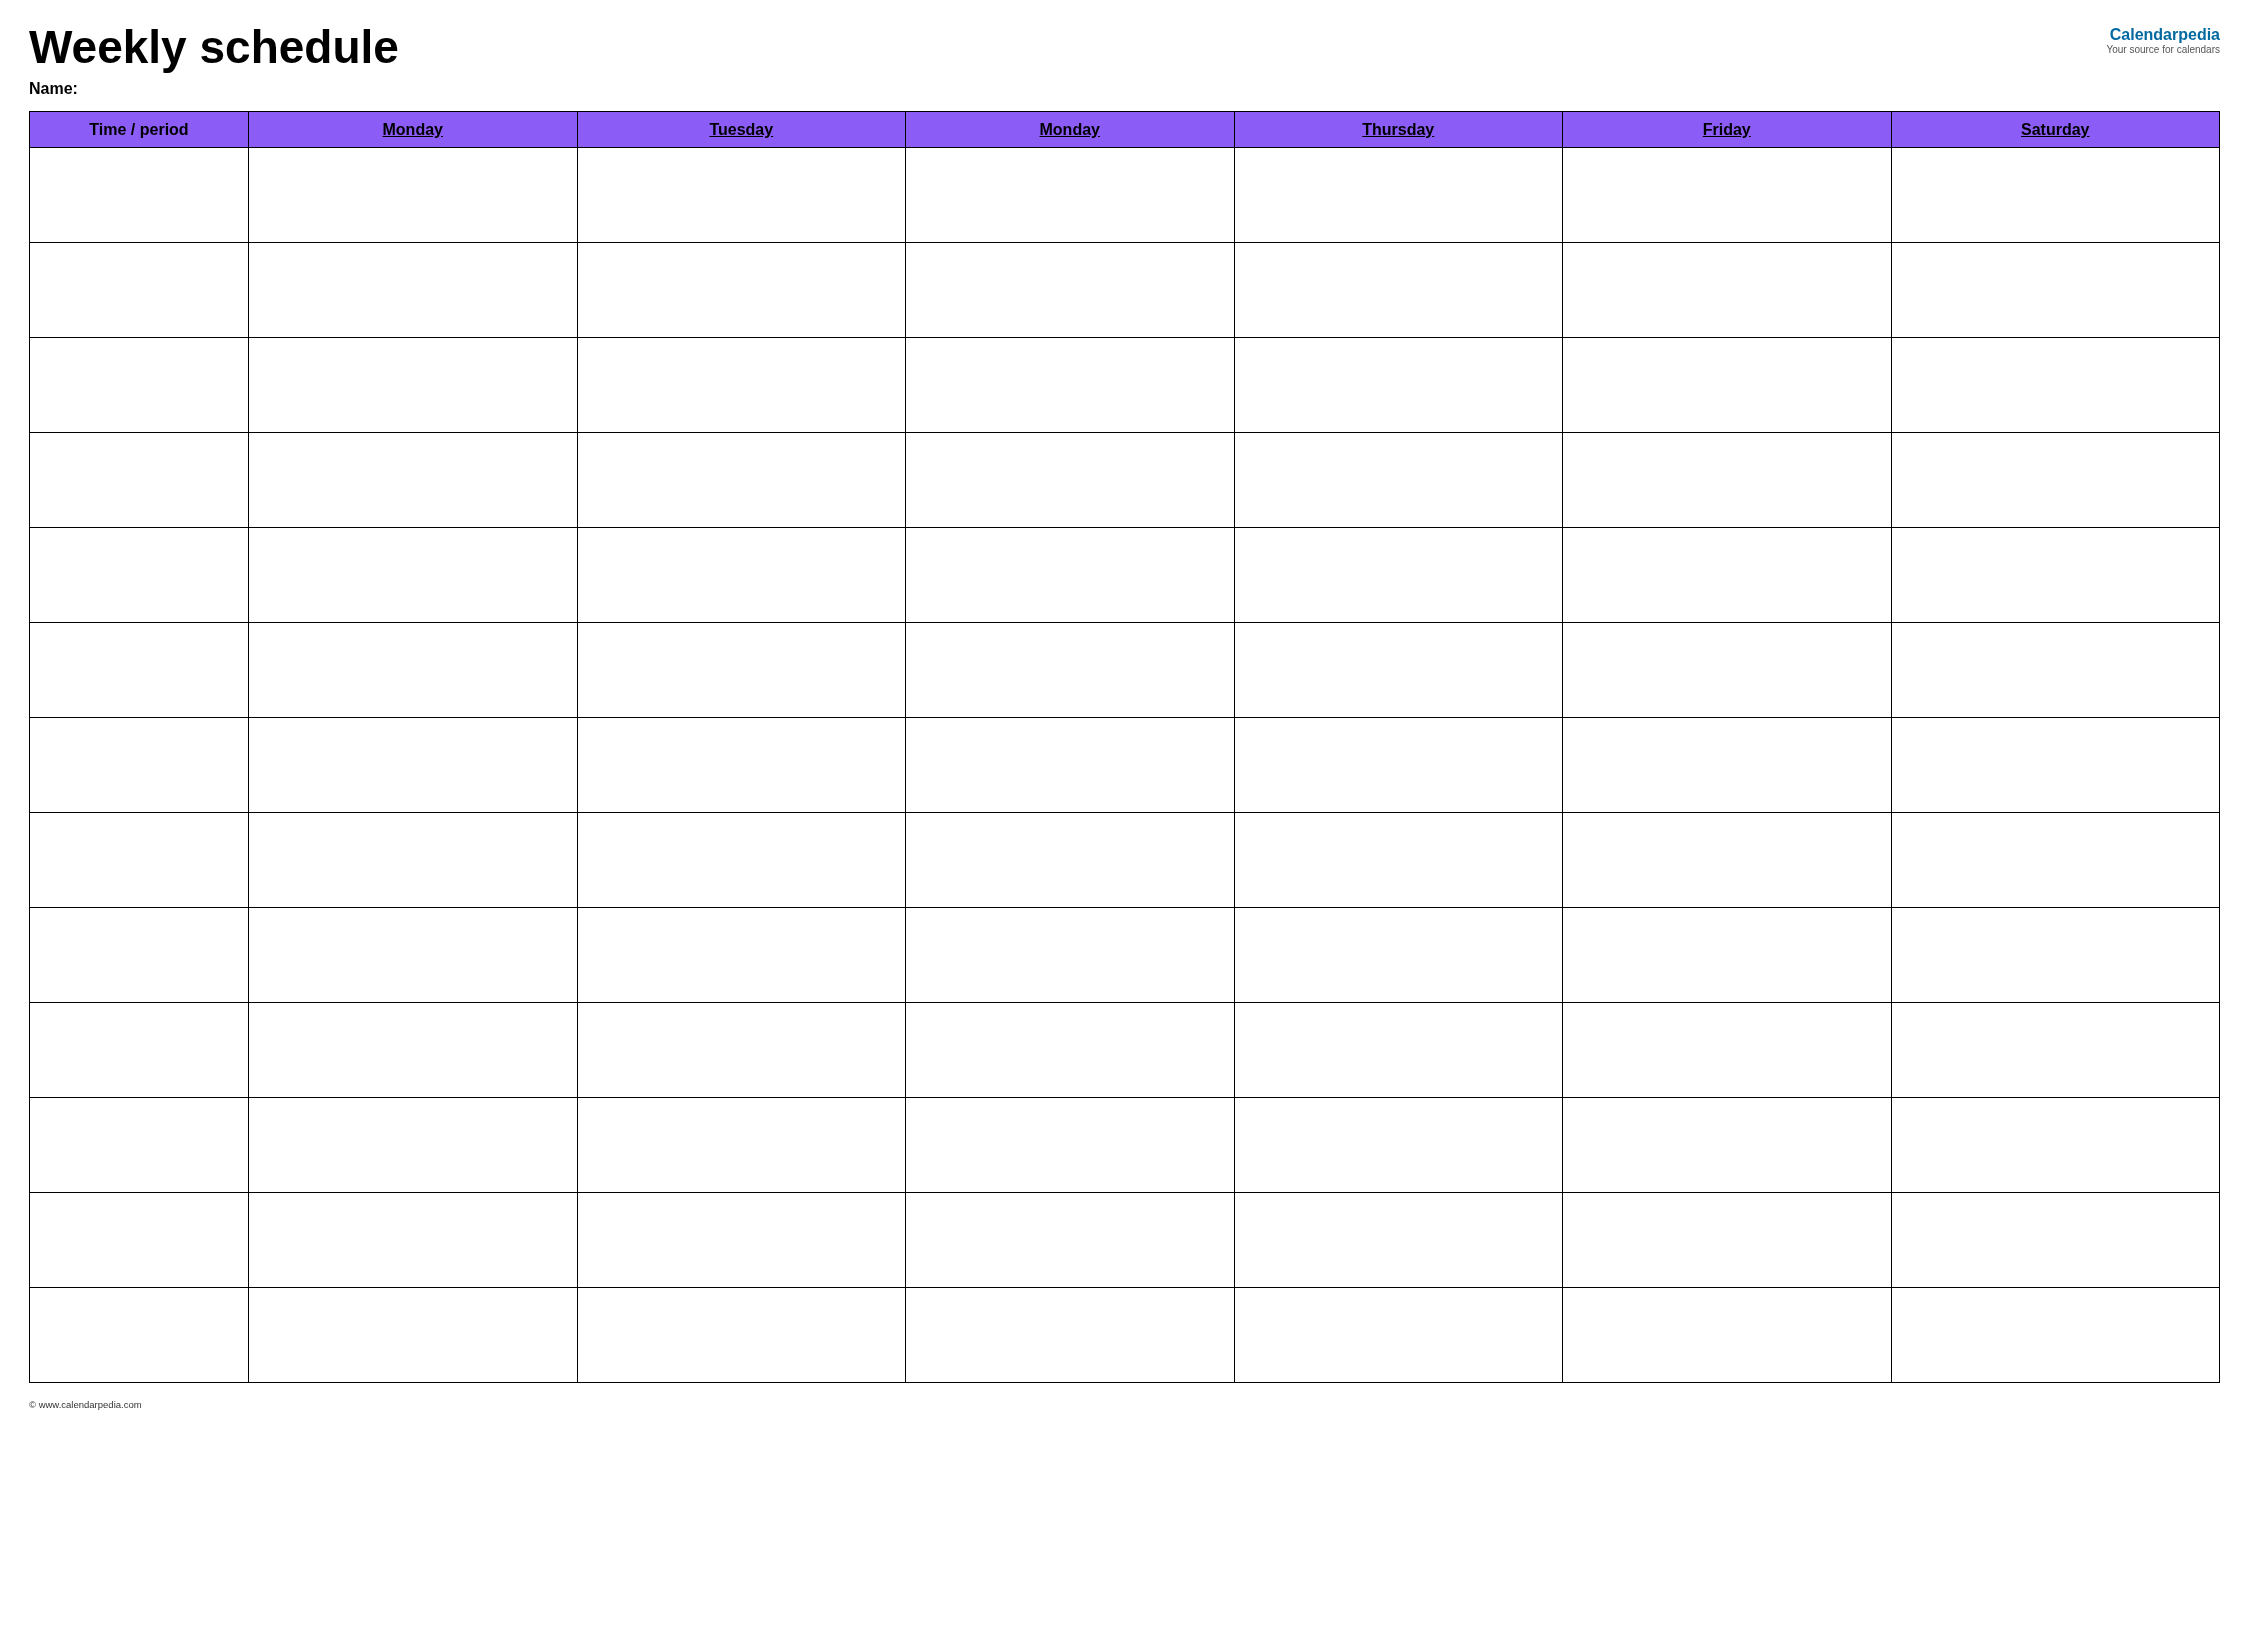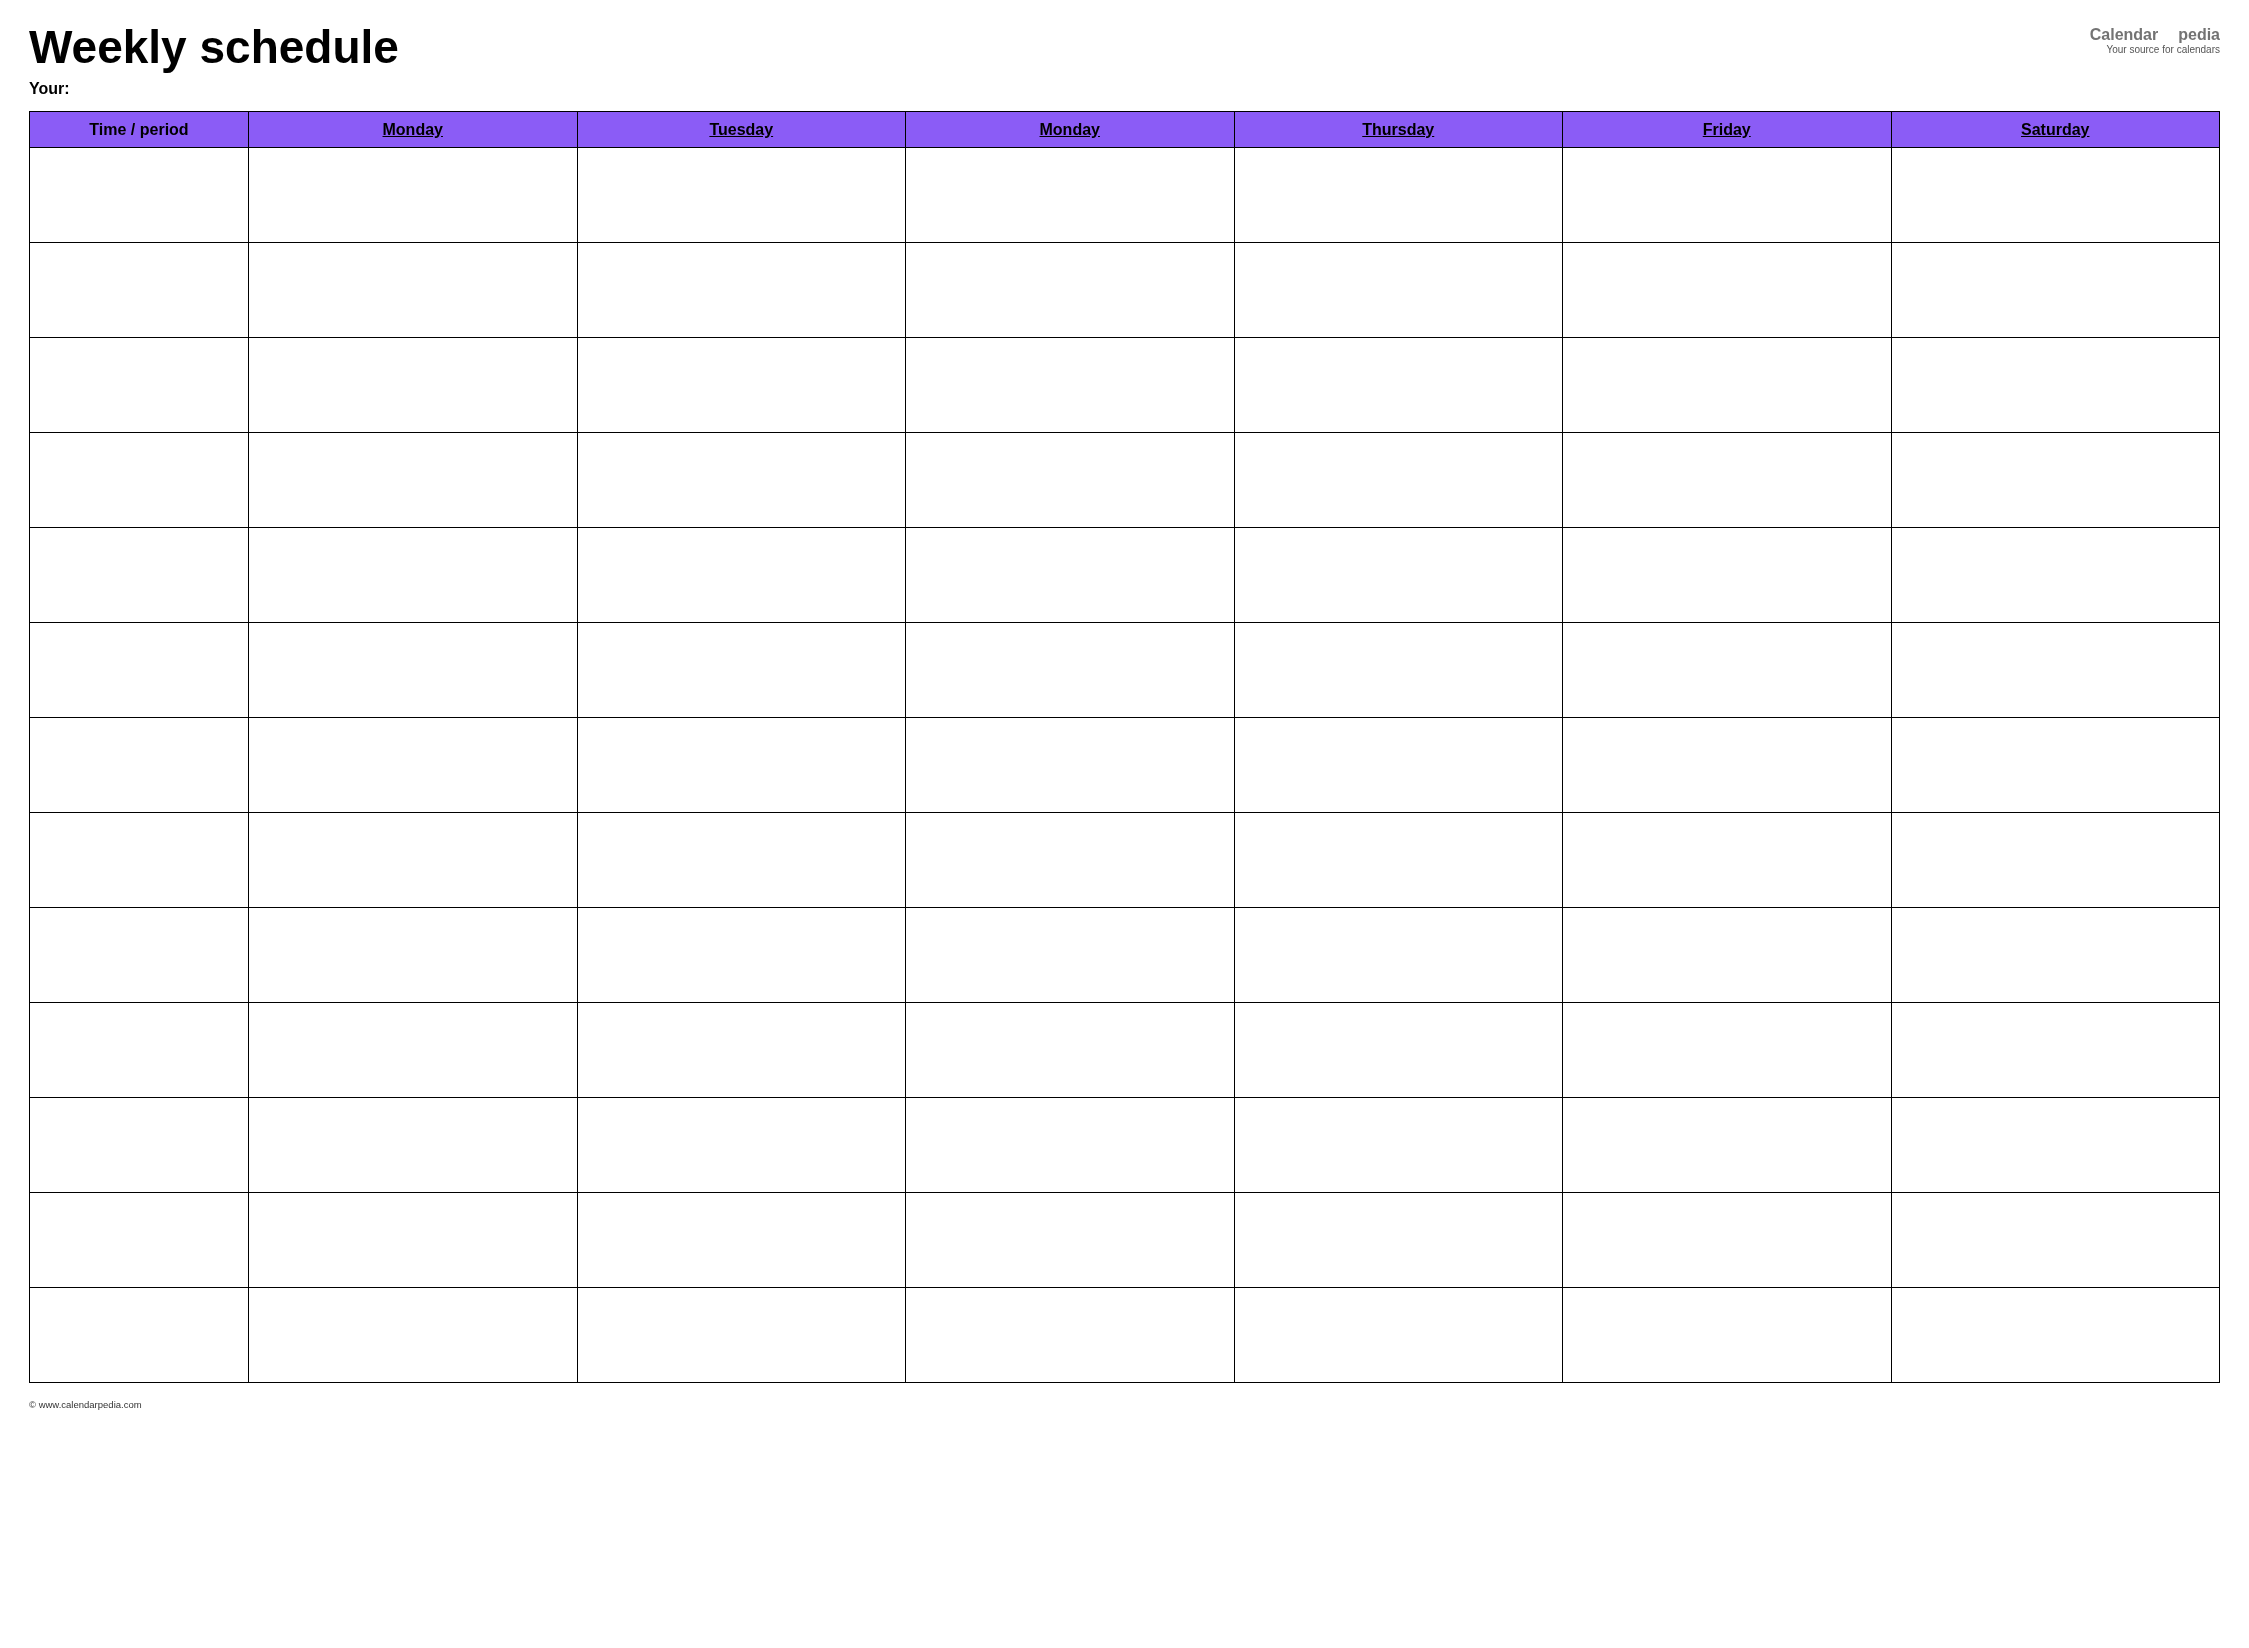--- a/index.html
+++ b/index.html
@@ -34,22 +34,21 @@
     }
 
     .logo-text {
       font-size: 16px;
       font-weight: bold;
       color: #000;
       line-height: 1.2;
     }
 
     .logo-text span {
-      color: #737373;
-      margin-left: 20px;
+      color: #0369a1;
     }
 
     .logo-sub {
       font-size: 10px;
       color: #555;
     }
 
     .name-row {
       font-size: 16px;
       font-weight: bold;
@@ -111,21 +110,21 @@
     <h1>Weekly schedule</h1>
   </div>
   <div class="logo-area">
     <div class="logo-text">
       <span>Calendar</span><span>pedia</span>
     </div>
     <div class="logo-sub">Your source for calendars</div>
   </div>
 </div>
 
-<div class="name-row">Your:</div>
+<div class="name-row">Name:</div>
 
 <table class="schedule-table">
   <thead>
     <tr>
       <th class="time-header">Time / period</th>
       <th class="day-header">Monday</th>
       <th class="day-header">Tuesday</th>
       <th class="day-header">Monday</th>
       <th class="day-header">Thursday</th>
       <th class="day-header">Friday</th>

